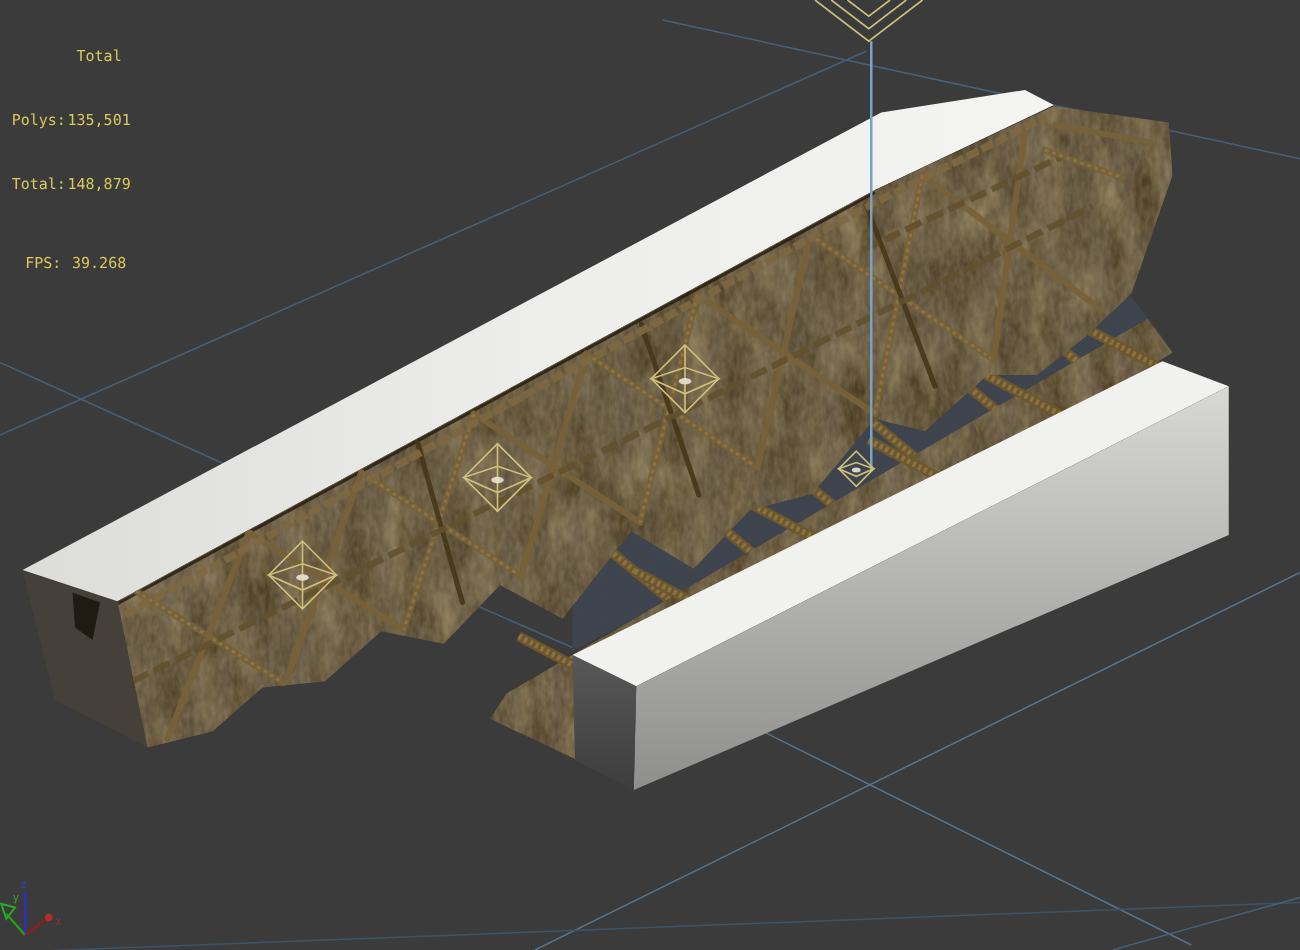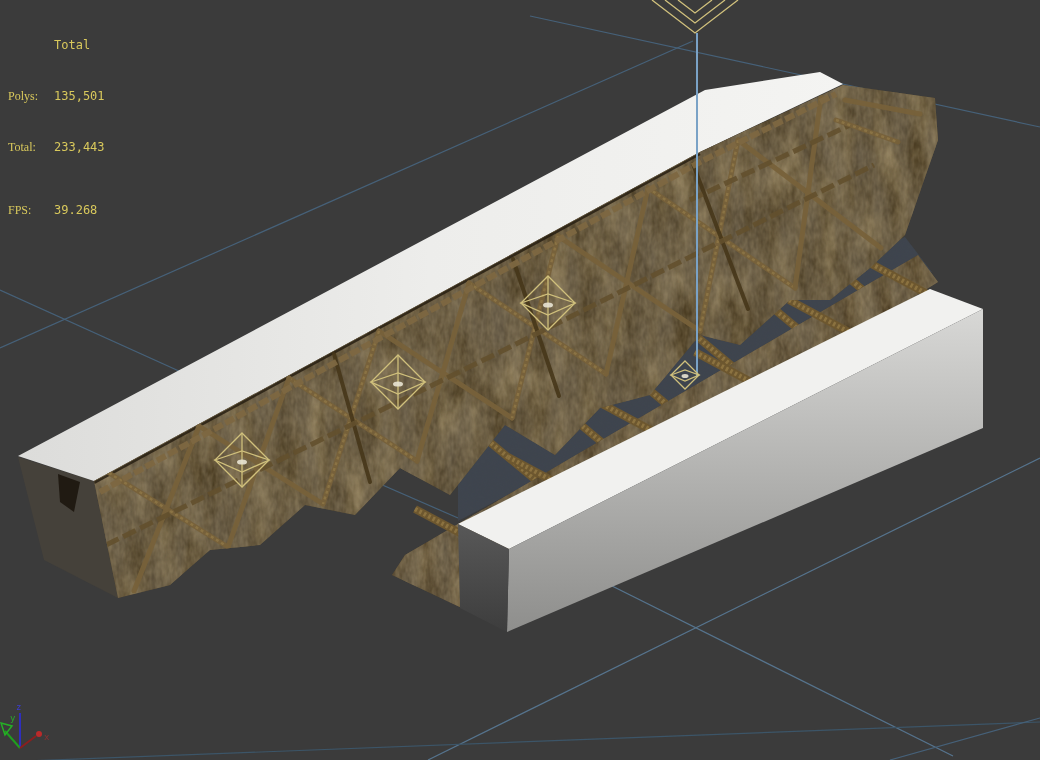--- a/index.html
+++ b/index.html
@@ -3,22 +3,22 @@
 <meta charset="utf-8">
 <style>
   :root{
     --bg:#3b3b3b; --stats:#d9c95c; --grid:#466179; --grid-lt:#56748e;
     --helper:#d0c07c; --link:#7aa2c6; --ax-x:#b02828; --ax-y:#28a828; --ax-z:#3c3cd0;
   }
   html,body{margin:0;padding:0;width:1040px;height:760px;overflow:hidden;background:var(--bg);}
   .viewport{position:relative;width:1040px;height:760px;font-family:"DejaVu Sans Mono","Liberation Mono",monospace;}
   svg{display:block}
   .stats{position:absolute;left:8px;top:3px;color:var(--stats);font-size:12px;line-height:17px;white-space:pre;}
-  .stats .row{display:block;}
-  .stats .lbl{display:inline-block;width:46px;font-family:Liberation Serif, serif;}
+  .stats .row{display:block;text-align:center;}
+  .stats .lbl{display:inline-block;width:46px;}
   .stats .total{padding-left:46px;}
   .stats .fps{margin-top:12px;}
   .grid{stroke:var(--grid);stroke-width:1.2;fill:none}
   .grid-lt{stroke:var(--grid-lt);stroke-width:1.2;fill:none}
   .grid-dk{stroke:#3c5568;stroke-width:1.2;fill:none}
   .helper{stroke:var(--helper);stroke-width:1.3;fill:none}
   .linkline{stroke:var(--link);stroke-width:2;fill:none}
   .beam{stroke:#77613a;stroke-width:5;stroke-linecap:round;fill:none;opacity:.95}
   .beam2{stroke:#8d7646;stroke-width:2.4;stroke-linecap:butt;fill:none;stroke-dasharray:3 3;opacity:.9}
   .post{stroke:#463619;stroke-width:4;stroke-linecap:round;fill:none;opacity:.9}
@@ -228,17 +228,17 @@
     <text x="10" y="721" class="ax-label" fill="#28b428" opacity="0.9">y</text>
     <line x1="20" y1="748" x2="36" y2="736" stroke="#8a1f1f" stroke-width="2"></line>
     <circle cx="39" cy="734" r="3" fill="#bb2a2a"></circle>
     <text x="44" y="740" class="ax-label" fill="#a03030" opacity="0.75">x</text>
   </g>
 </svg>
 
 <div class="stats">
   <span class="row total">Total</span>
   <span class="row"><span class="lbl">Polys:</span><span>135,501</span></span>
-  <span class="row"><span class="lbl">Total:</span><span>233,443</span></span>
+  <span class="row"><span class="lbl">Total:</span><span>148,879</span></span>
   <span class="row fps"><span class="lbl">FPS:</span><span>39.268</span></span>
 </div>
 
 </div>
 
 </body></html>

